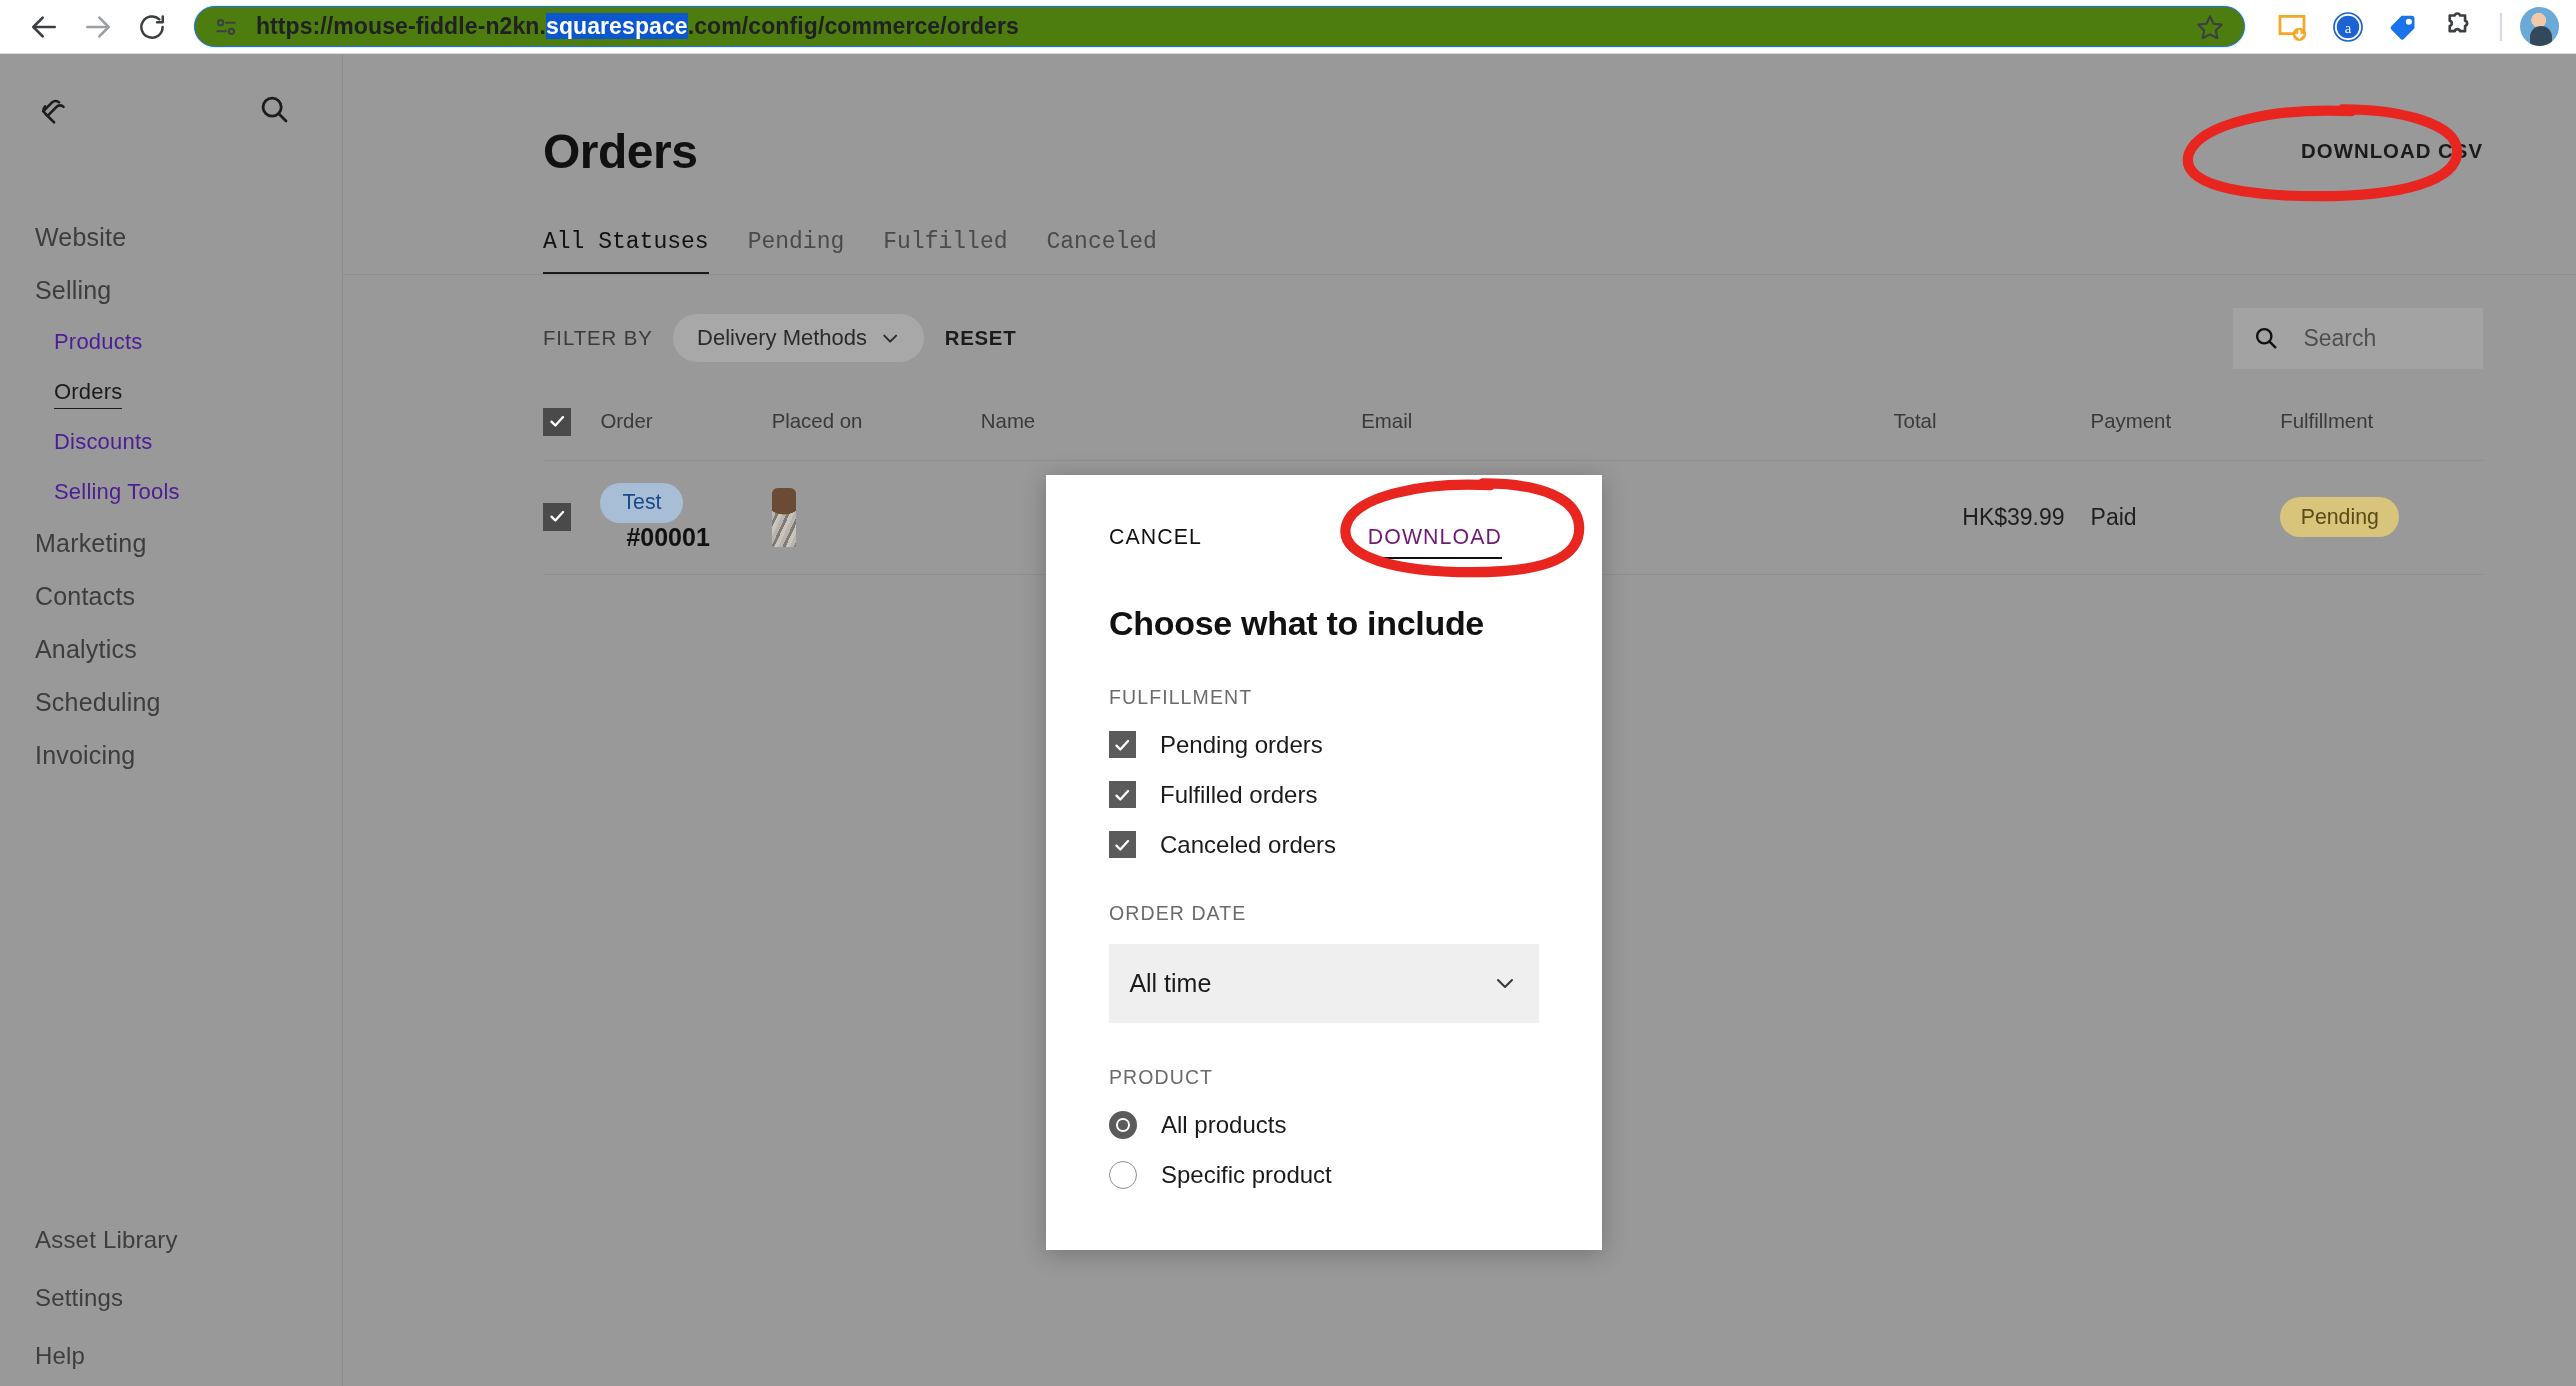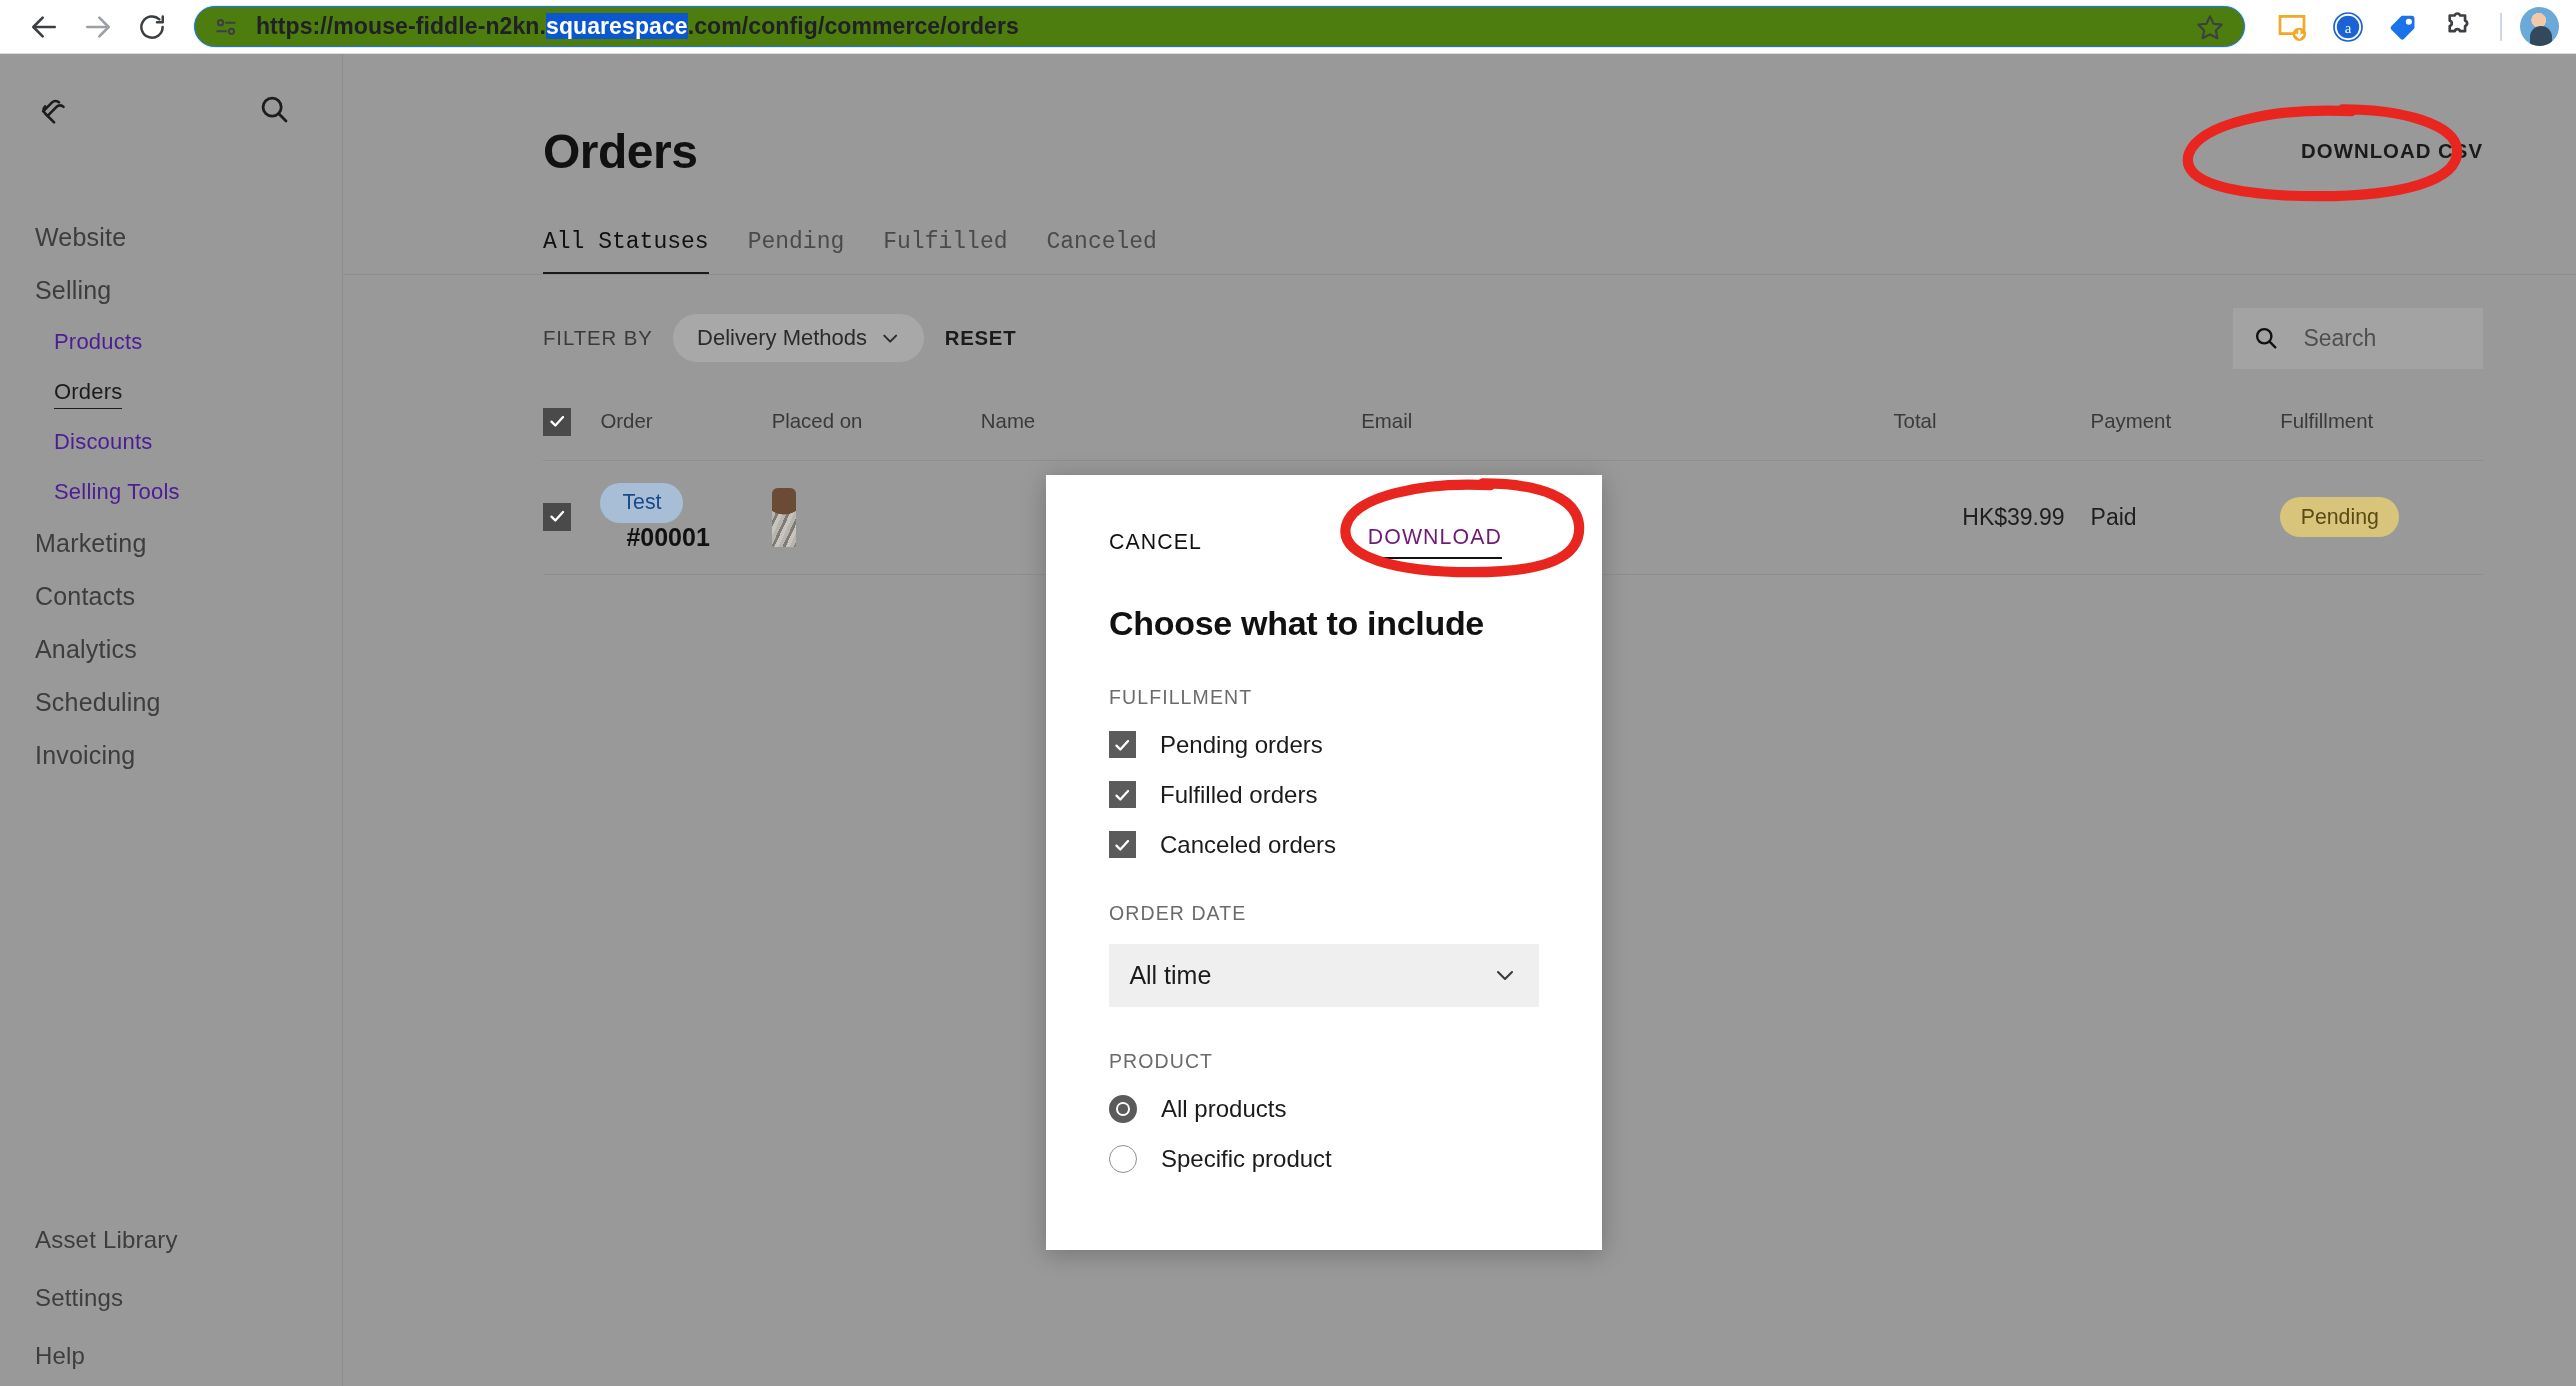--- a/index.html
+++ b/index.html
@@ -173,21 +173,21 @@
 
   
   #modal {
     position: absolute;
     left: 1046px; top: 421px;
     width: 556px; height: 775px;
     background: #ffffff;
     box-shadow: 0 3.7px 24px rgba(0,0,0,0.24);
   }
   .modal-actions {
-    display:flex; align-items:center; justify-content:space-between;
+    display:flex; align-items:flex-start; justify-content:space-between;
     padding: 50px 100px 0 63px;
   }
   .m-cancel { font-size: 21.3px; letter-spacing: 1.1px; color:#111111; }
   .m-download {
     font-size: 21.3px; letter-spacing: 1.1px; color:#701a75;
     border-bottom: 2.8px solid #111111; padding-bottom: 7.4px;
   }
   .modal-title {
     font-size: 34px; font-weight: 700; color:#111111;
     padding: 45px 63px 0 63px; letter-spacing:-0.3px;
@@ -199,21 +199,21 @@
   .opt-row {
     display:flex; align-items:flex-start; gap: 24px;
     padding: 0 63px; margin-top: 22px;
   }
   .opt-row .txt { font-size: 24px; color:#1b1b1b; }
   .cb-lg {
     width: 27px; height: 27px; background:#5b5b5b; flex:0 0 auto;
     display:flex; align-items:center; justify-content:center;
   }
   .select-box {
-    margin: 18.5px 63px 0 63px; height: 63px; background:#efefef;
+    margin: 18.5px 63px 0 63px; height: 79px; background:#efefef;
     display:flex; align-items:center; justify-content:space-between;
     padding: 0 22px 0 20.4px;
   }
   .select-box .val { font-size: 25px; color:#1b1b1b; }
   .radio {
     width: 28px; height: 28px; border-radius:50%; flex:0 0 auto;
     border: 1.9px solid #8f8f8f; background:#ffffff;
     display:flex; align-items:center; justify-content:center;
   }
   .radio.sel { border: 7.4px solid #5b5b5b; background:#ffffff; }

